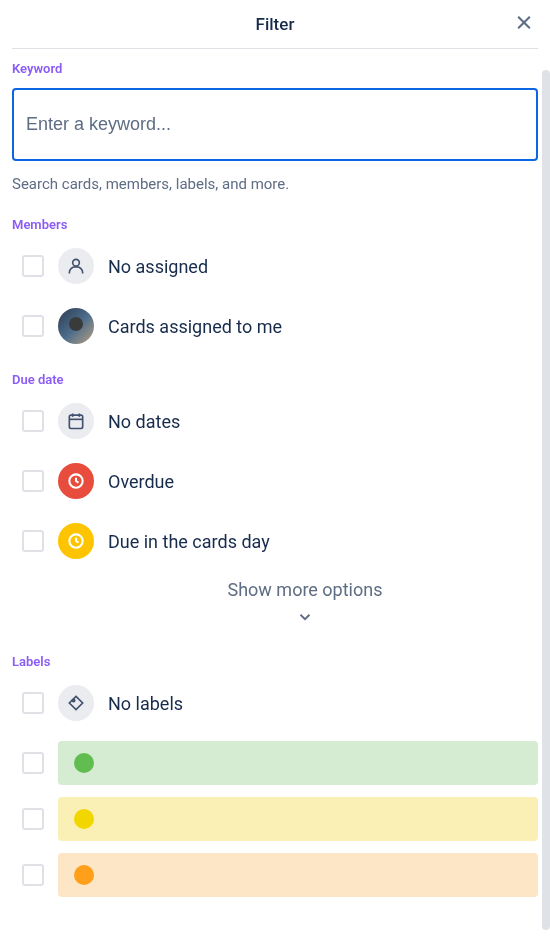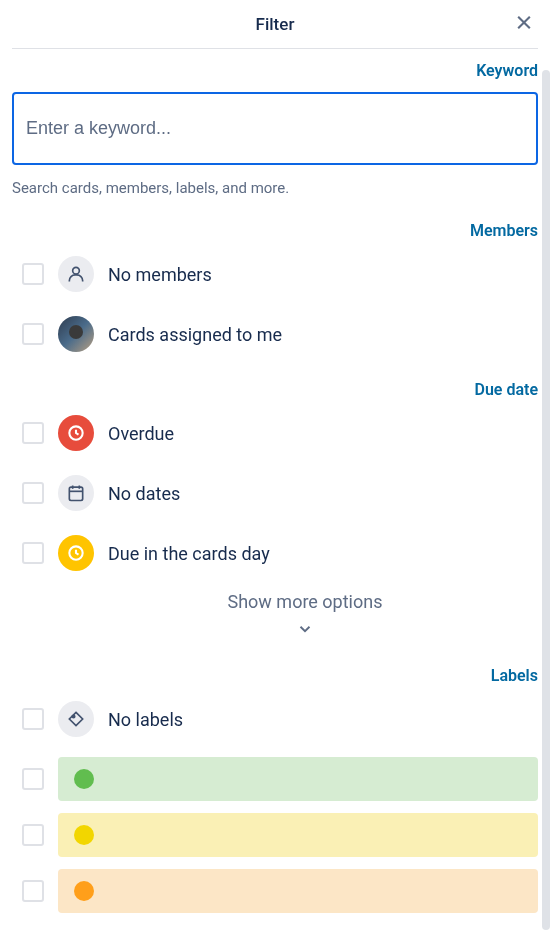--- a/index.html
+++ b/index.html
@@ -49,26 +49,25 @@
     }
     .content {
       padding: 12px;
       overflow-y: auto;
       height: calc(100% - 56px);
     }
     .section {
       margin-bottom: 24px;
     }
     .section-label {
-      font-size: 16px;
+      font-size: 13px;
       font-weight: 600;
-      color: #0369a1;
+      color: #8b5cf6;
       margin-bottom: 12px;
       display: block;
-      text-align: right;
     }
     .keyword-input {
       width: 100%;
       padding: 24px 12px;
       border: 2px solid #0c66e4;
       border-radius: 4px;
       font-size: 18px;
       color: #172b4d;
       background: #ffffff;
       outline: none;
@@ -243,59 +242,59 @@
     <label class="section-label">Members</label>
 
     <div class="option-row">
       <div class="checkbox"></div>
       <div class="icon-circle icon-gray">
         <svg viewBox="0 0 24 24" fill="none" stroke="currentColor" stroke-width="2">
           <circle cx="12" cy="8" r="4"></circle>
           <path d="M4 21v-1a7 7 0 0 1 7-7h2a7 7 0 0 1 7 7v1"></path>
         </svg>
       </div>
-      <span class="option-label">No members</span>
+      <span class="option-label">No assigned</span>
     </div>
 
     <div class="option-row">
       <div class="checkbox"></div>
       <div class="avatar"></div>
       <span class="option-label">Cards assigned to me</span>
     </div>
   </div>
 
   <div class="section">
     <label class="section-label">Due date</label>
-
-    <div class="option-row">
-      <div class="checkbox"></div>
-      <div class="icon-circle icon-red">
-        <svg viewBox="0 0 24 24" fill="none" stroke="currentColor" stroke-width="2.5">
-          <circle cx="12" cy="12" r="8"></circle>
-          <polyline points="12 8 12 12 15 14"></polyline>
-        </svg>
-      </div>
-      <span class="option-label">Overdue</span>
-    </div>
 
     <div class="option-row">
       <div class="checkbox"></div>
       <div class="icon-circle icon-gray">
         <svg viewBox="0 0 24 24" fill="currentColor">
           <rect x="4" y="5" width="16" height="16" rx="2" fill="none" stroke="currentColor" stroke-width="2"></rect>
           <line x1="4" y1="10" x2="20" y2="10" stroke="currentColor" stroke-width="2"></line>
           <line x1="8" y1="3" x2="8" y2="7" stroke="currentColor" stroke-width="2"></line>
           <line x1="16" y1="3" x2="16" y2="7" stroke="currentColor" stroke-width="2"></line>
         </svg>
       </div>
       <span class="option-label">No dates</span>
     </div>
 
     <div class="option-row">
       <div class="checkbox"></div>
+      <div class="icon-circle icon-red">
+        <svg viewBox="0 0 24 24" fill="none" stroke="currentColor" stroke-width="2.5">
+          <circle cx="12" cy="12" r="8"></circle>
+          <polyline points="12 8 12 12 15 14"></polyline>
+        </svg>
+      </div>
+      <span class="option-label">Overdue</span>
+    </div>
+
+    <div class="option-row">
+      <div class="checkbox"></div>
       <div class="icon-circle icon-yellow">
         <svg viewBox="0 0 24 24" fill="none" stroke="currentColor" stroke-width="2.5">
           <circle cx="12" cy="12" r="8"></circle>
           <polyline points="12 8 12 12 15 14"></polyline>
         </svg>
       </div>
       <span class="option-label">Due in the cards day</span>
     </div>
 
     <div class="show-more">

